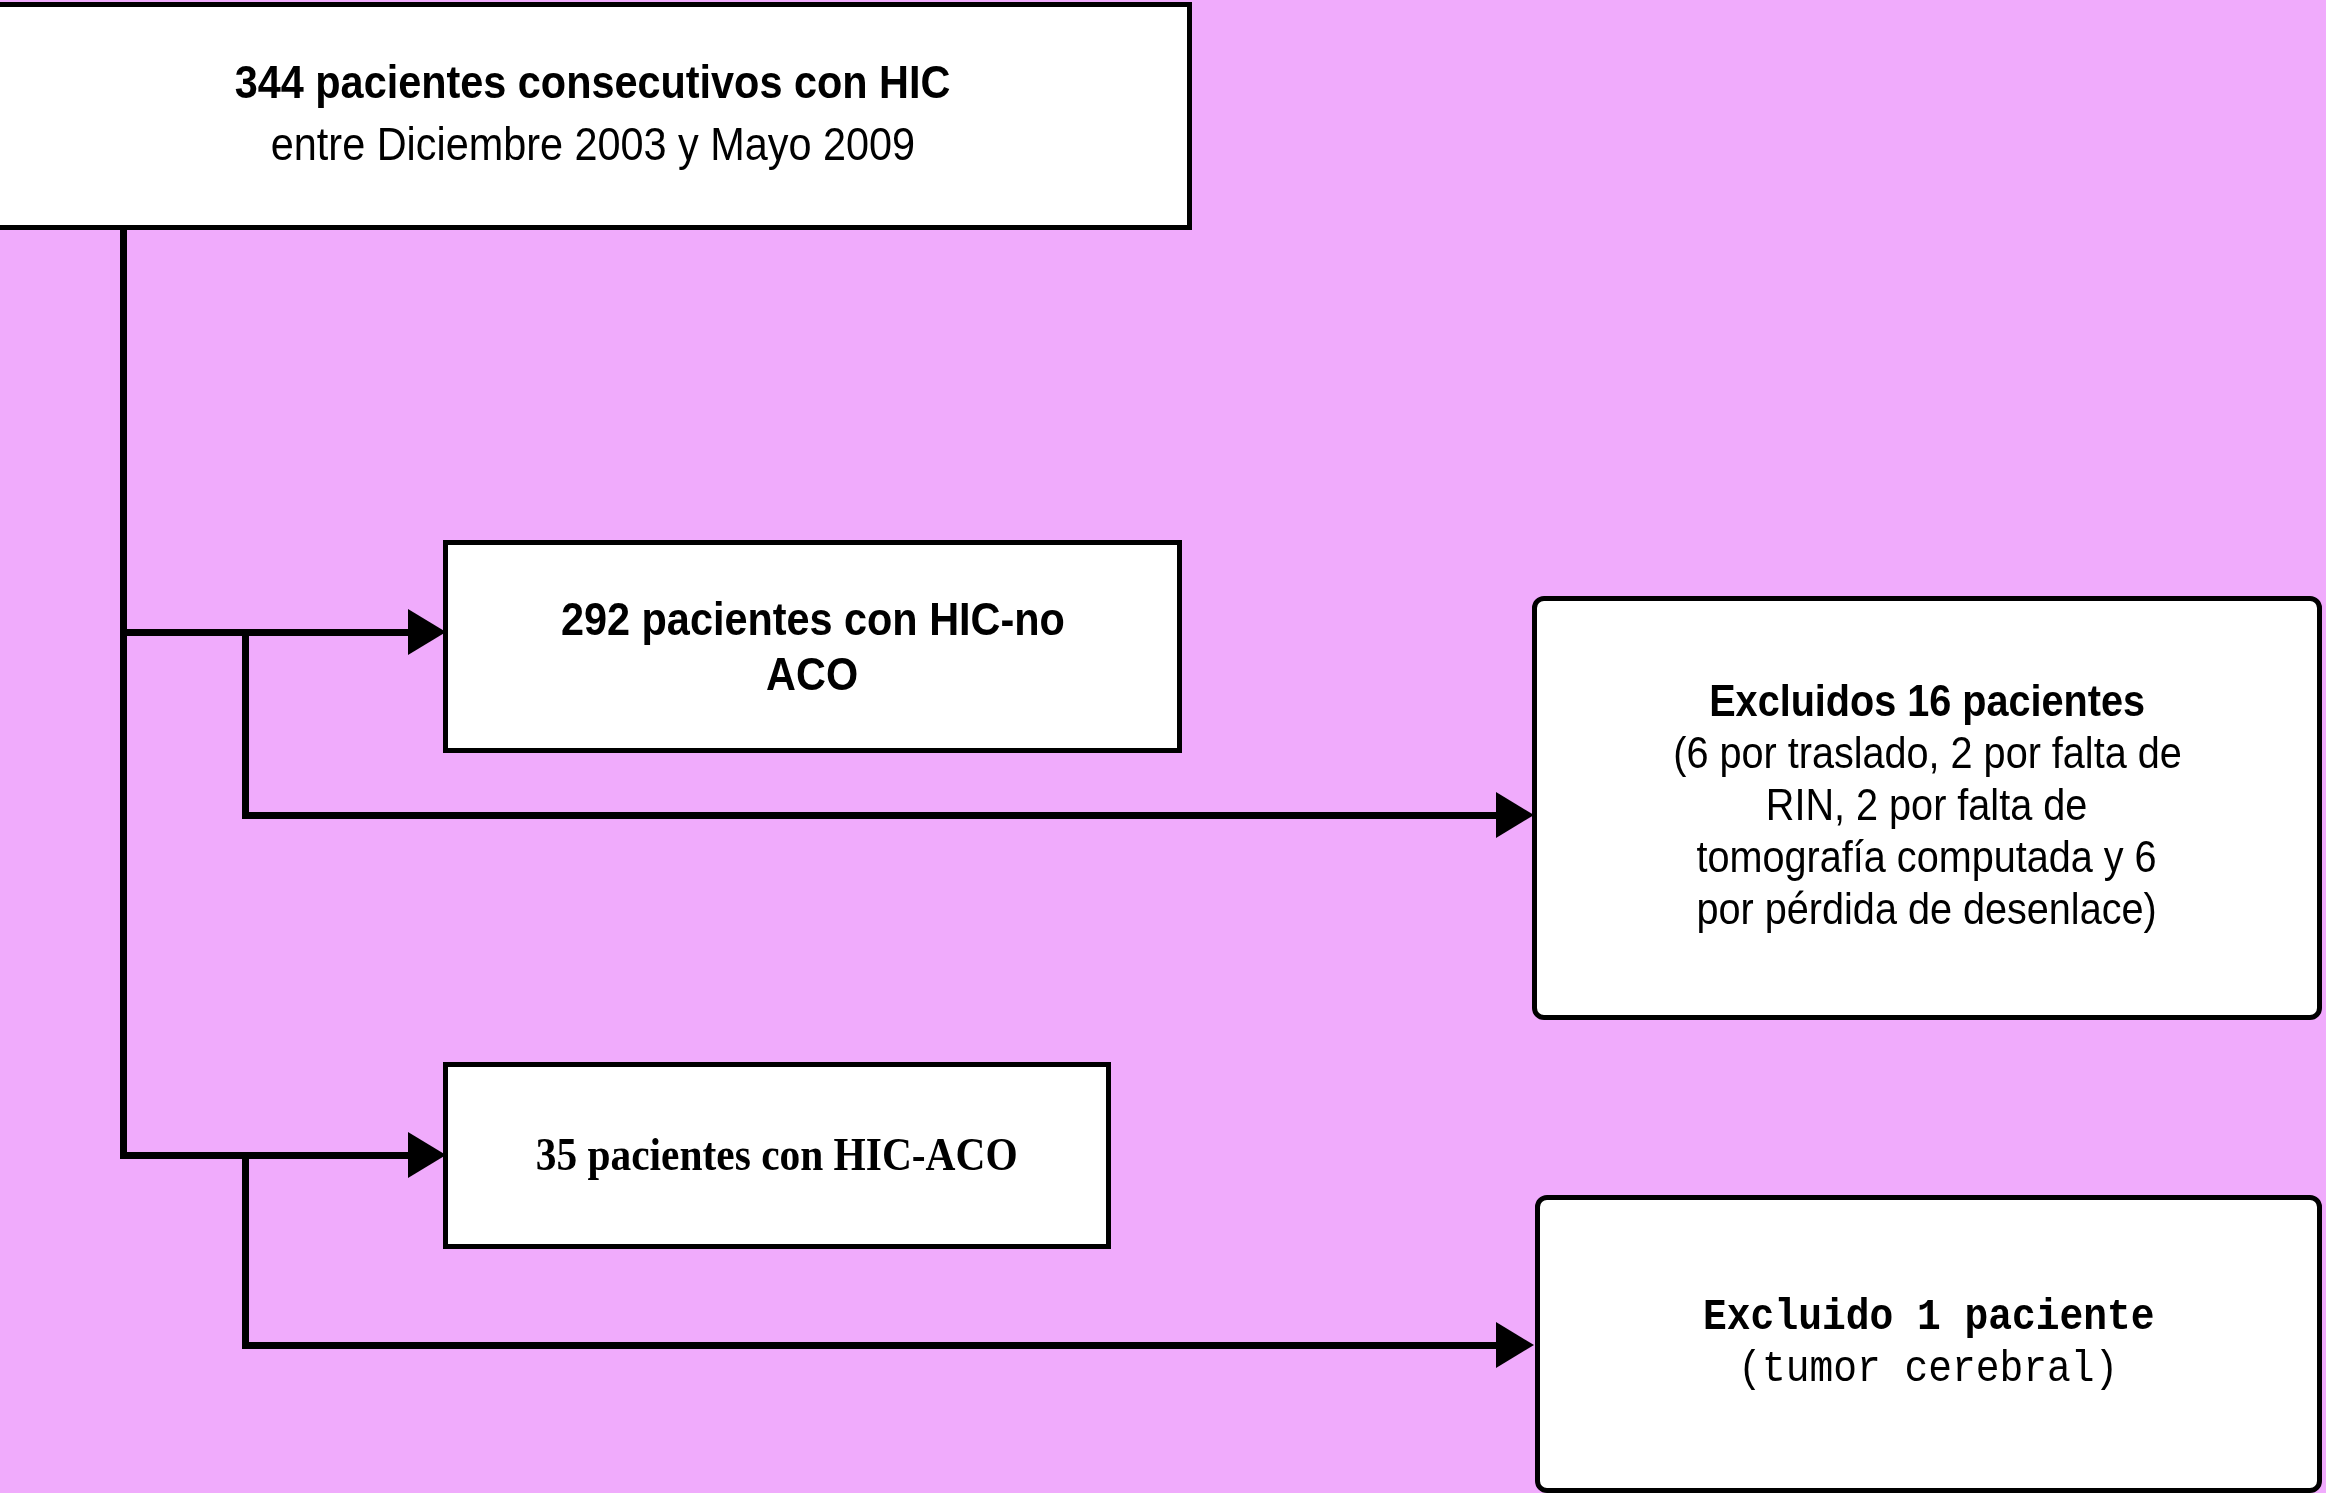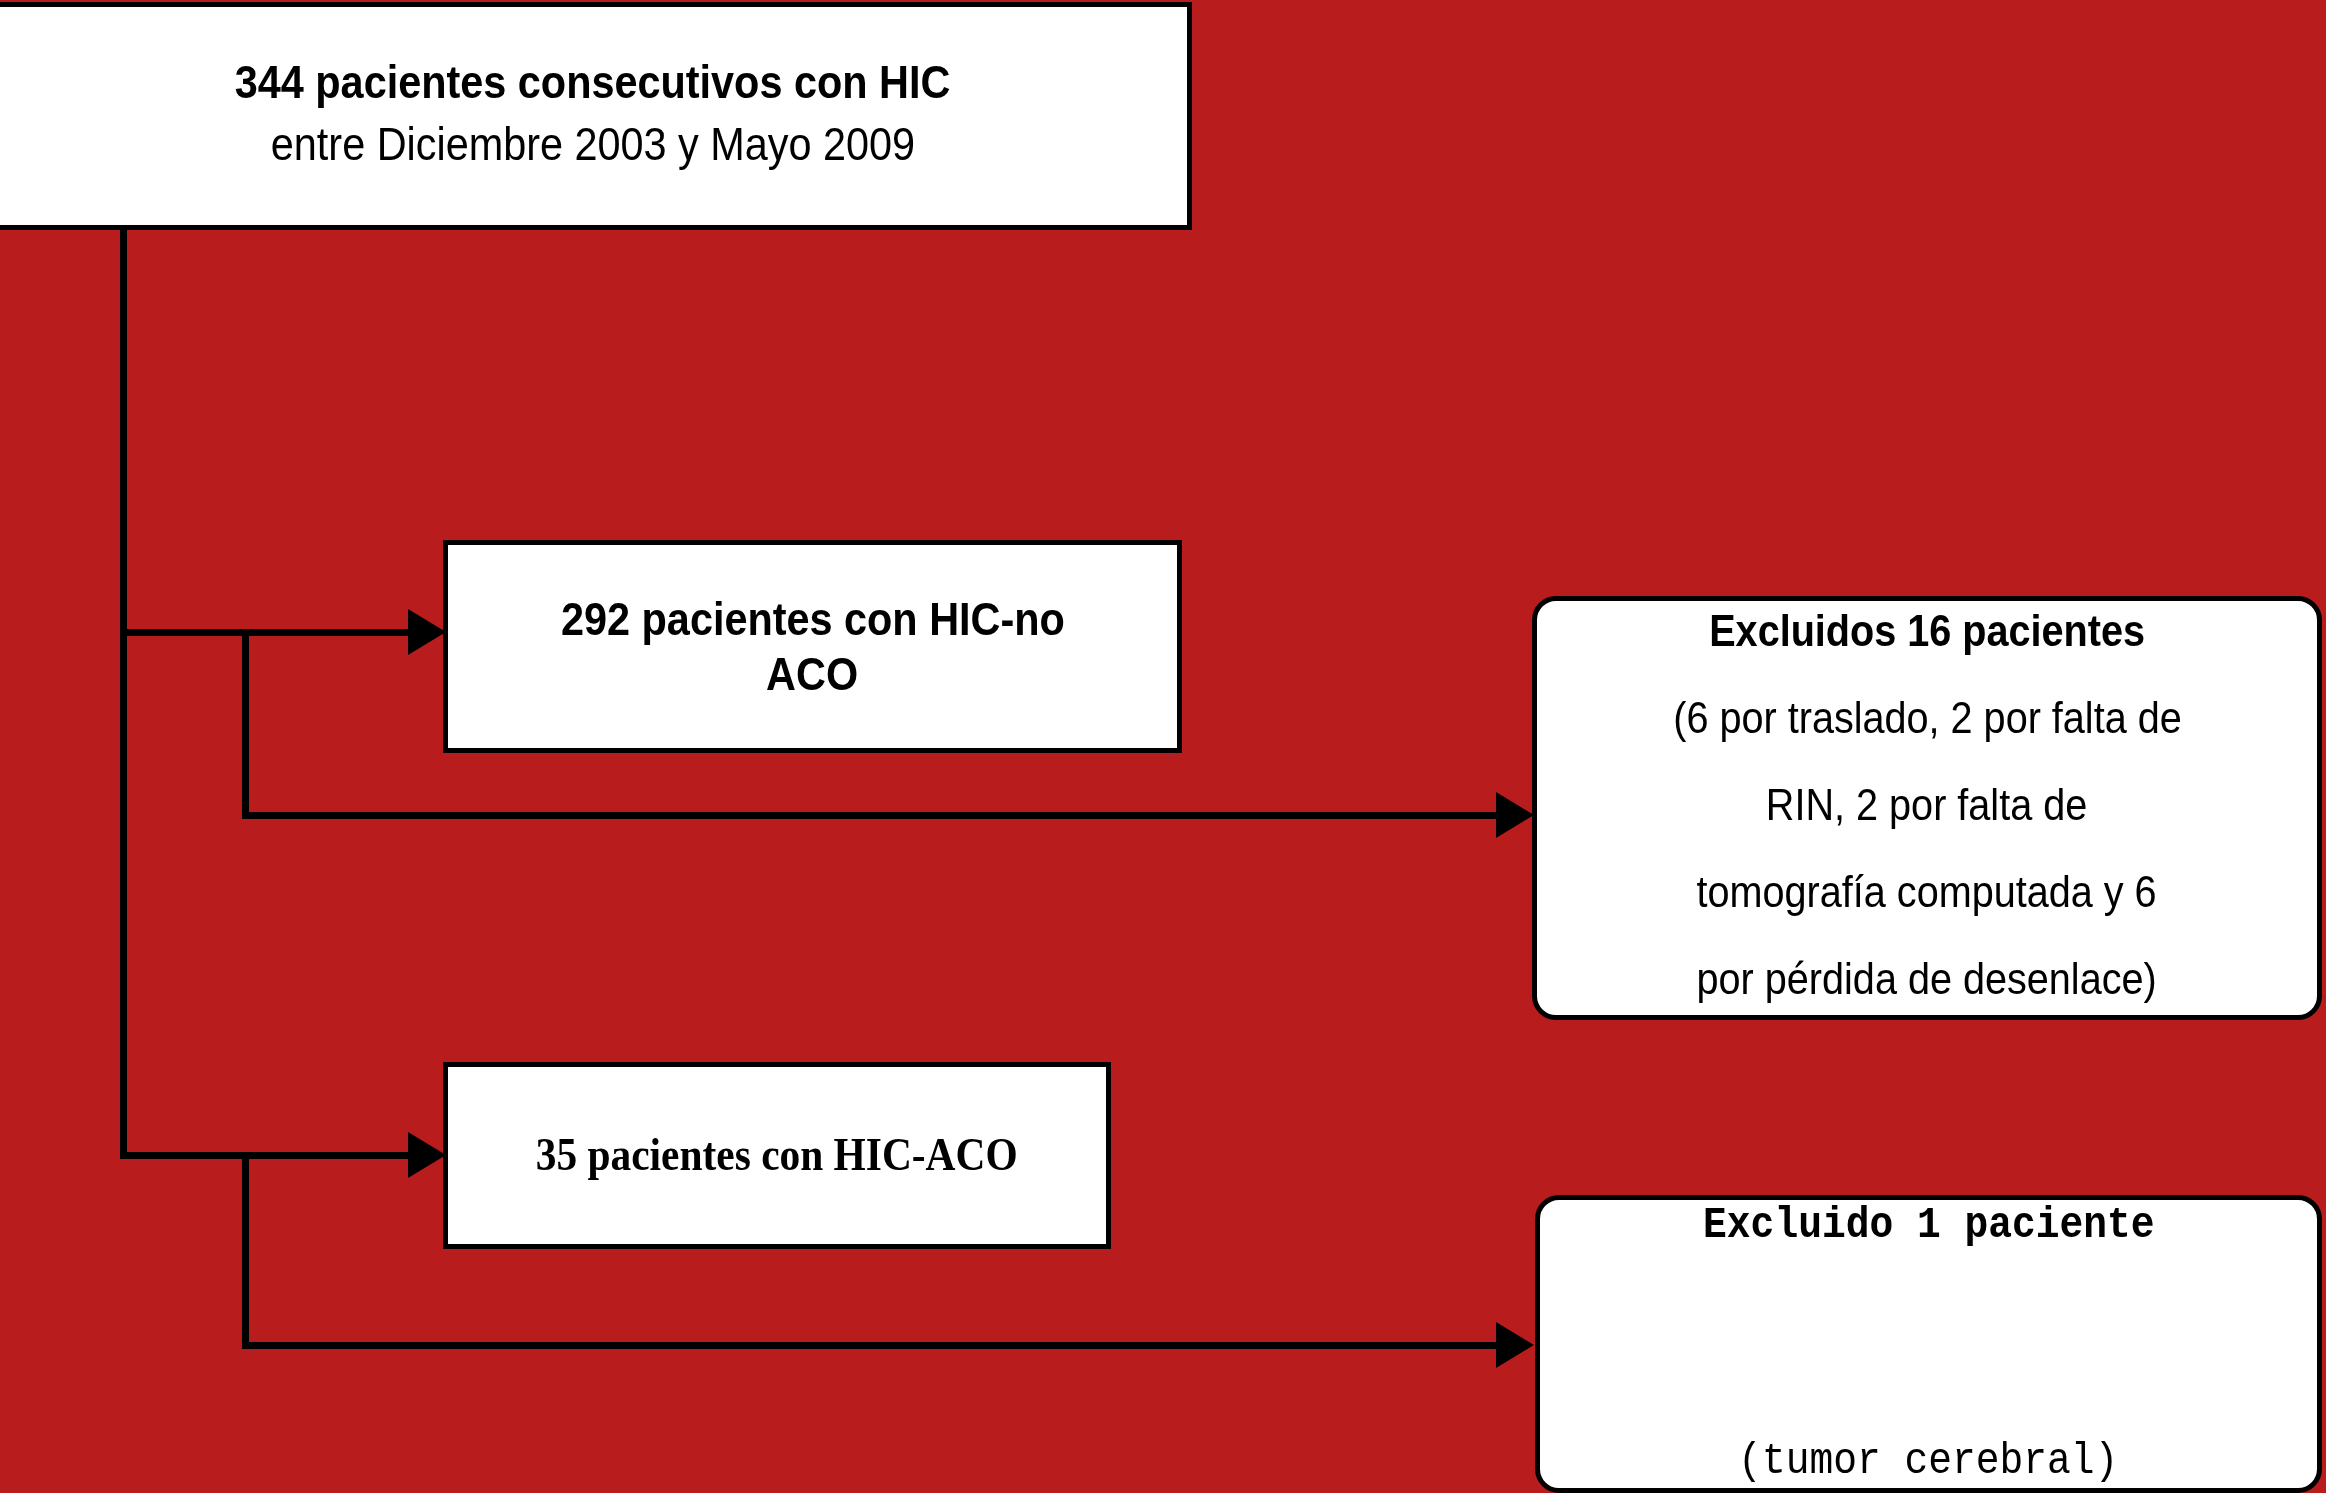--- a/index.html
+++ b/index.html
@@ -4,40 +4,39 @@
 <style>
   html, body {
     margin: 0;
     padding: 0;
     background: #ffffff;
   }
   #canvas {
     position: relative;
     width: 2326px;
     height: 1493px;
-    background: #b91c1c;
+    background: #f0abfc;
     overflow: hidden;
     font-family: "Liberation Sans", "DejaVu Sans", sans-serif;
     color: #000000;
   }
   .node {
     position: absolute;
     box-sizing: border-box;
     border: 5px solid #000000;
     background: #ffffff;
     display: flex;
     flex-direction: column;
     align-items: center;
     justify-content: center;
     text-align: center;
     line-height: 1.18;
   }
   .node.rounded {
-    border-radius: 24px;
-    justify-content: space-between;
+    border-radius: 12px;
   }
   .node .ln {
     display: block;
     white-space: nowrap;
     transform: scaleX(0.90);
     transform-origin: center center;
   }
 
   
   #box-root {

